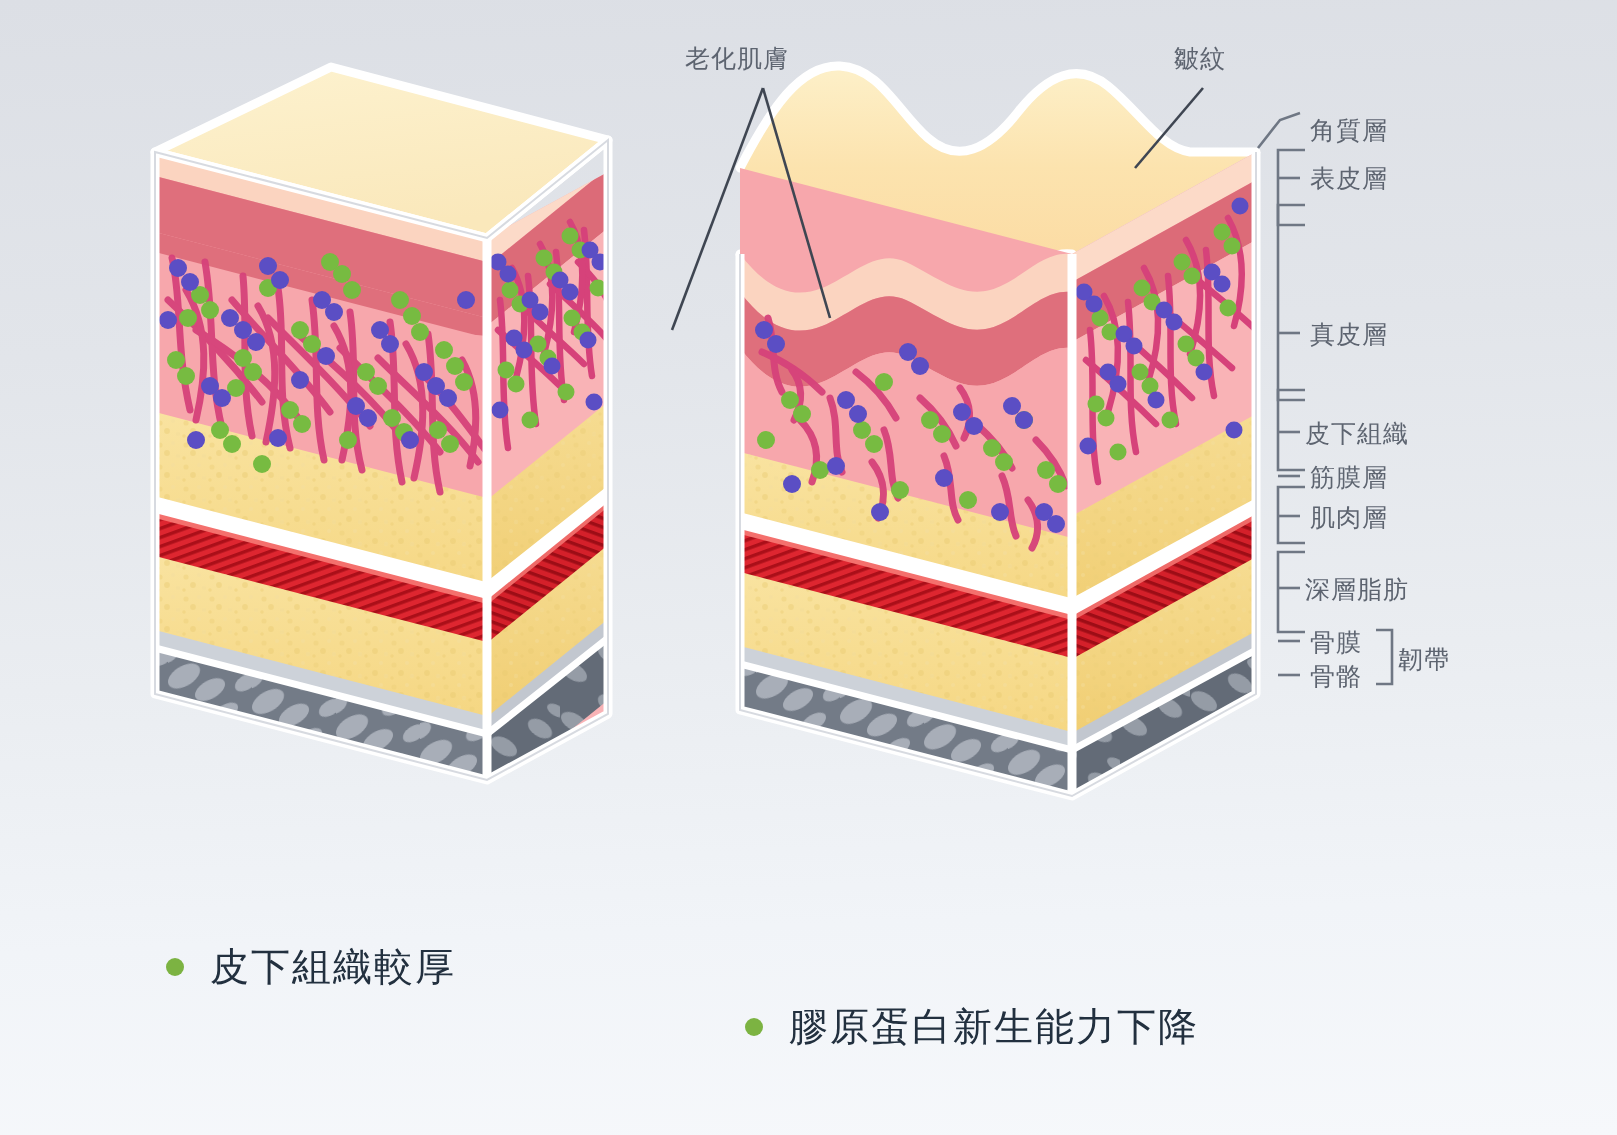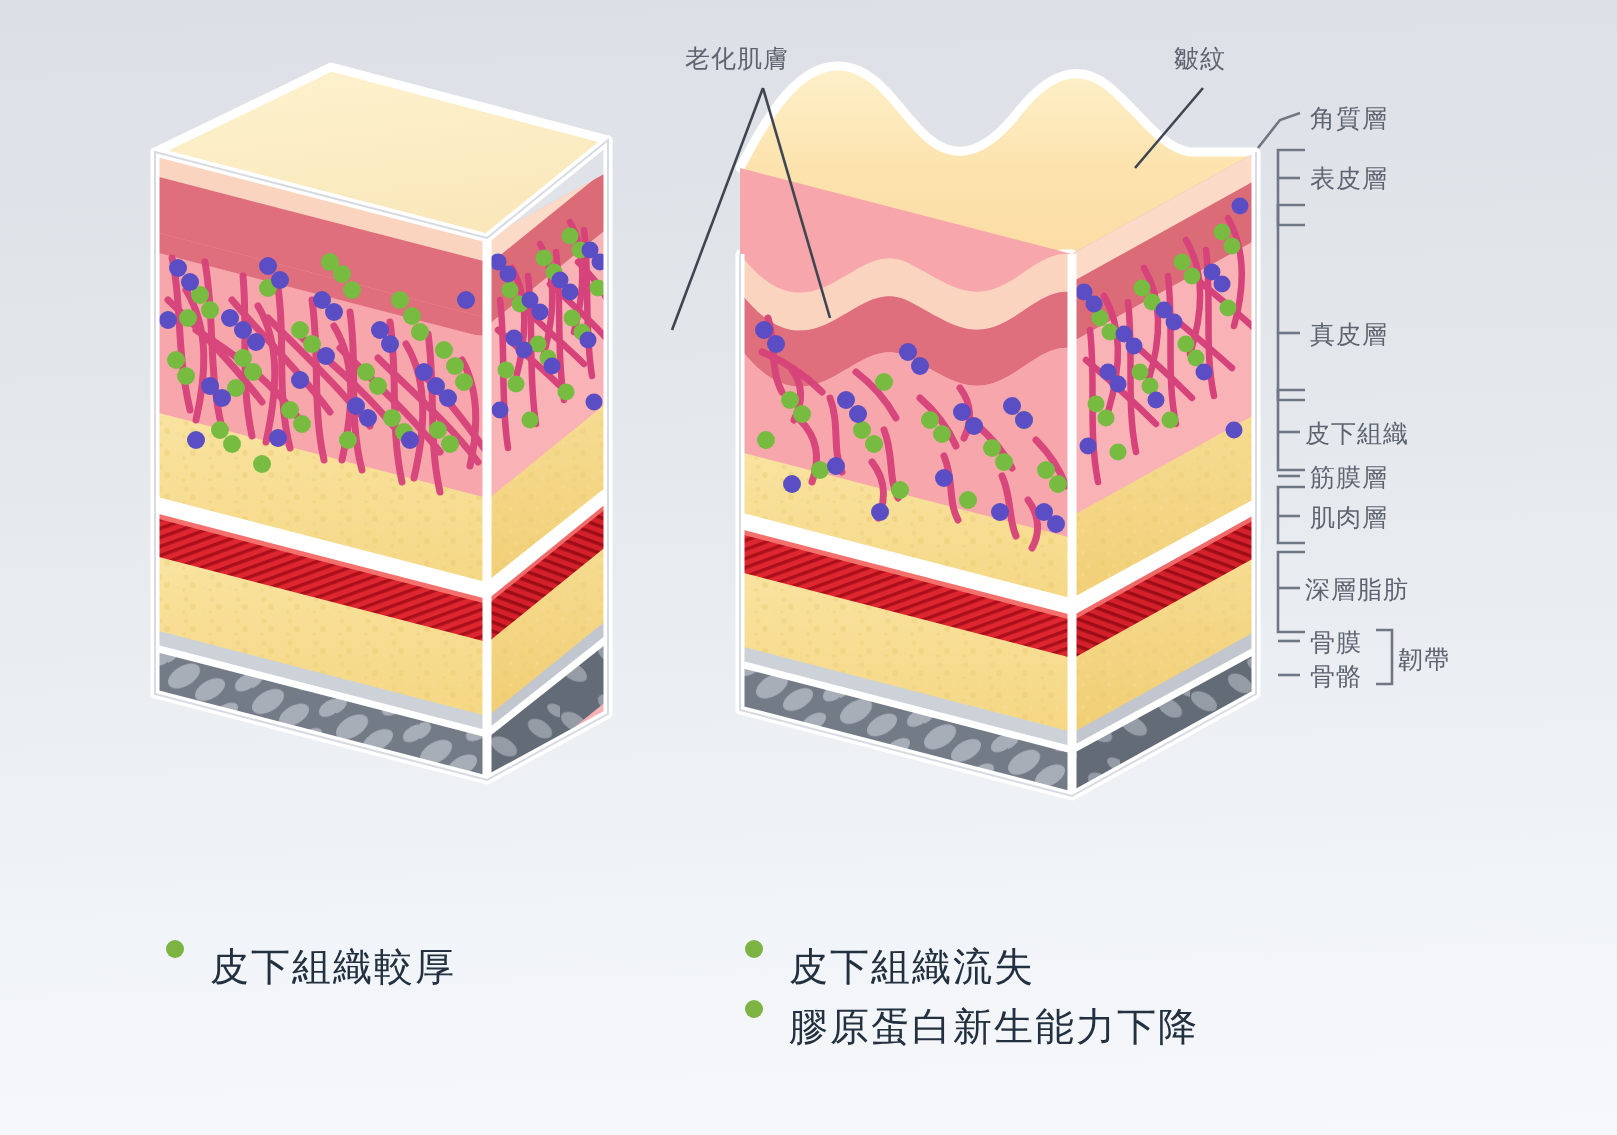--- a/index.html
+++ b/index.html
@@ -18,21 +18,21 @@
   }
 
   .badge{
     position:absolute;background:#7cb342;color:#ffffff;
     border-radius:40px;font-size:41px;font-weight:bold;
     padding:11px 38px 15px 38px;white-space:nowrap;letter-spacing:3px;
     font-family:"DejaVu Sans","Liberation Sans",sans-serif;
     box-shadow:0 1px 0 rgba(0,0,0,0.04);
   }
 
-  .bullet-row{position:absolute;display:flex;align-items:flex-start;white-space:nowrap;}
+  .bullet-row{position:absolute;display:flex;align-items:center;white-space:nowrap;}
   .dot{width:18px;height:18px;border-radius:50%;background:#7cb342;flex:0 0 auto;margin-right:26px;}
   .btext{font-size:39px;color:#22303f;letter-spacing:2px;font-family:"DejaVu Sans","Liberation Sans",sans-serif;}
 </style>
 </head>
 <body>
 
 <div id="stage">
 
 <svg class="full" viewBox="0 0 1617 1135">
   <defs>
@@ -523,39 +523,35 @@
 
     <line x1="1278" y1="675" x2="1300" y2="675"></line>
 
     <polyline points="1376,630 1392,630 1392,684 1376,684"></polyline>
   </g>
 </svg>
 
 <div class="lbl" style="left:685px;top:42px;">老化肌膚</div>
 <div class="lbl" style="left:1174px;top:42px;">皺紋</div>
 
-<div class="lbl" style="left:1310px;top:102px;">角質層</div>
+<div class="lbl" style="left:1310px;top:114px;">角質層</div>
 <div class="lbl" style="left:1310px;top:162px;">表皮層</div>
 <div class="lbl" style="left:1310px;top:318px;">真皮層</div>
 <div class="lbl" style="left:1305px;top:417px;">皮下組織</div>
 <div class="lbl" style="left:1310px;top:461px;text-align:center;">筋膜層</div>
 <div class="lbl" style="left:1310px;top:501px;">肌肉層</div>
 <div class="lbl" style="left:1305px;top:573px;">深層脂肪</div>
 <div class="lbl" style="left:1310px;top:626px;">骨膜</div>
 <div class="lbl" style="left:1310px;top:660px;">骨骼</div>
 <div class="lbl" style="left:1398px;top:643px;">韌帶</div>
 
 
 <div class="bullet-row" style="left:166px;top:940px;">
   <span class="dot"></span>
   <span class="btext">皮下組織較厚</span>
 </div>
 
-<div class="bullet-row" style="left:745px;top:940px;">
-  <span class="dot"></span>
-  <span class="btext">皮下組織流失</span>
-</div>
 <div class="bullet-row" style="left:745px;top:1000px;">
   <span class="dot"></span>
   <span class="btext">膠原蛋白新生能力下降</span>
 </div>
 
 </div>
 
 </body></html>

